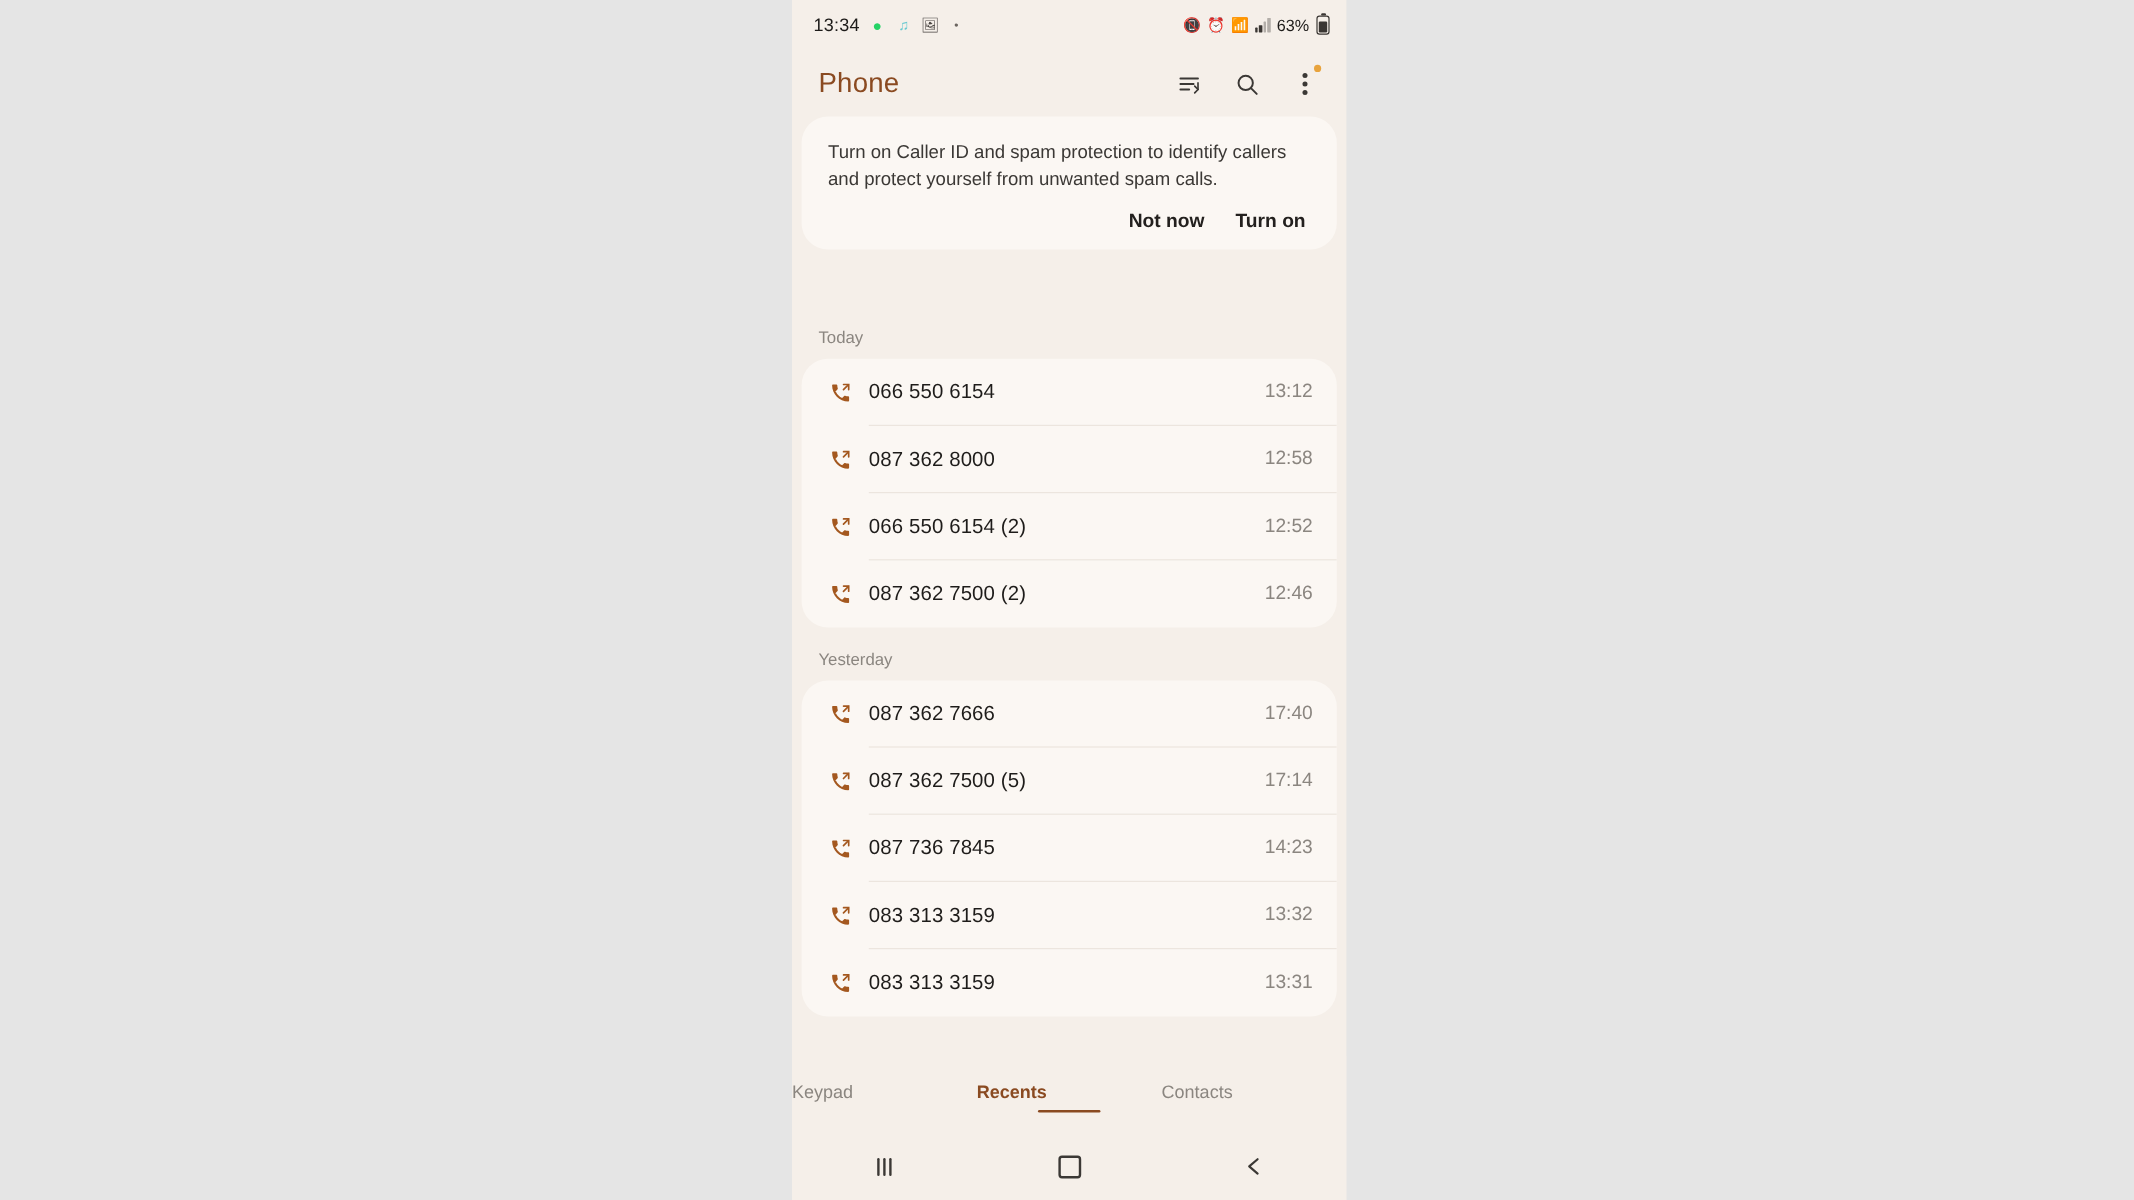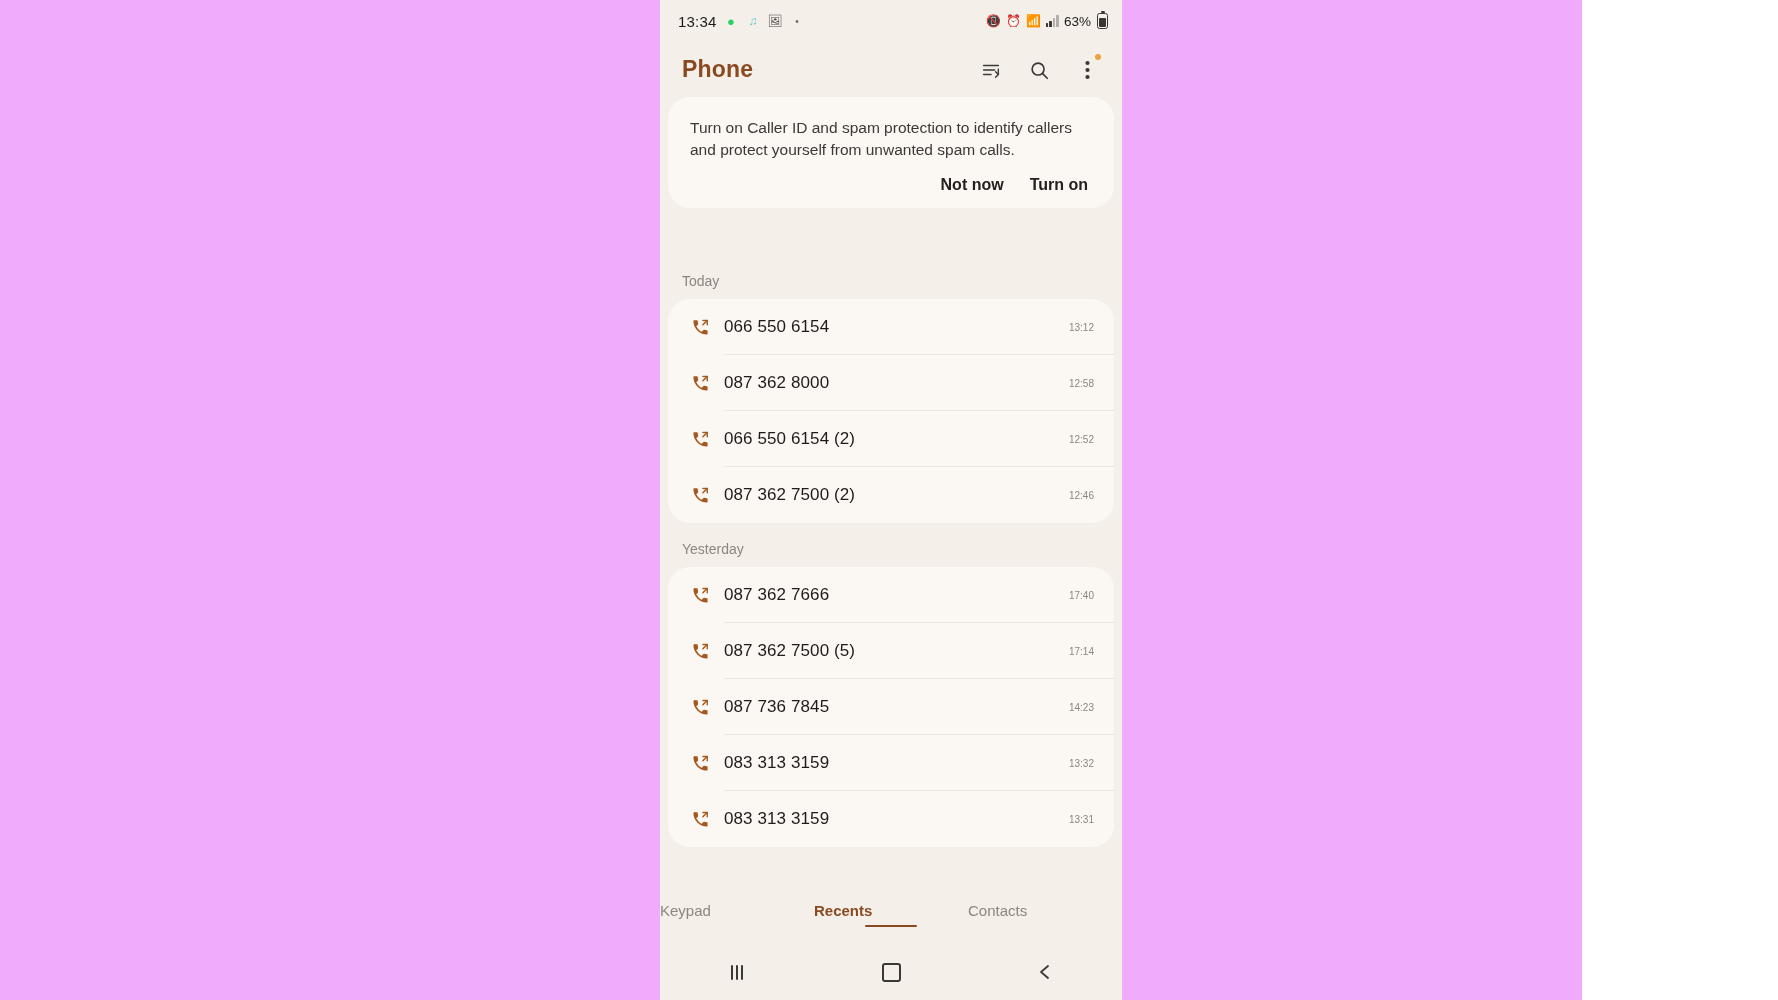--- a/index.html
+++ b/index.html
@@ -6,23 +6,23 @@
     margin: 0;
     padding: 0;
     background: #ffffff;
     width: 1778px;
     height: 1000px;
     overflow: hidden;
     font-family: "Liberation Sans", sans-serif;
   }
   #page {
     position: relative;
-    width: 1582px;
+    width: 1778px;
     height: 1000px;
-    background: #f0abfc;
+    background: #e5e5e5;
   }
   
   #phone {
     position: absolute;
     left: 660px;
     top: 0px;
     width: 462px;
     height: 1000px;
     background: #f5efe9;
     overflow: hidden;
@@ -104,21 +104,21 @@
 
   
   .app-header {
     display:flex;
     align-items:center;
     padding: 14px 18px 12px 22px;
     box-sizing:border-box;
   }
   .app-title {
     font-size: 23px;
-    font-weight: bold;
+    font-weight: normal;
     color: #8a4a21;
     flex: 1;
     letter-spacing: .2px;
   }
   .header-actions {
     display:flex;
     align-items:center;
     gap: 22px;
     padding-right: 4px;
   }
@@ -191,21 +191,21 @@
     flex:0 0 auto;
   }
   .call-number {
     flex:1;
     font-size: 17px;
     color: #1e1c1a;
     padding-left: 10px;
     letter-spacing: .1px;
   }
   .call-time {
-    font-size: 10px;
+    font-size: 16px;
     color: #8b8680;
   }
   .call-row .sep {
     position:absolute;
     left: 56px; right: 0px; bottom: 0;
     height:1px;
     background:#ece5de;
   }
   .call-row:last-child .sep { display:none; }
 

